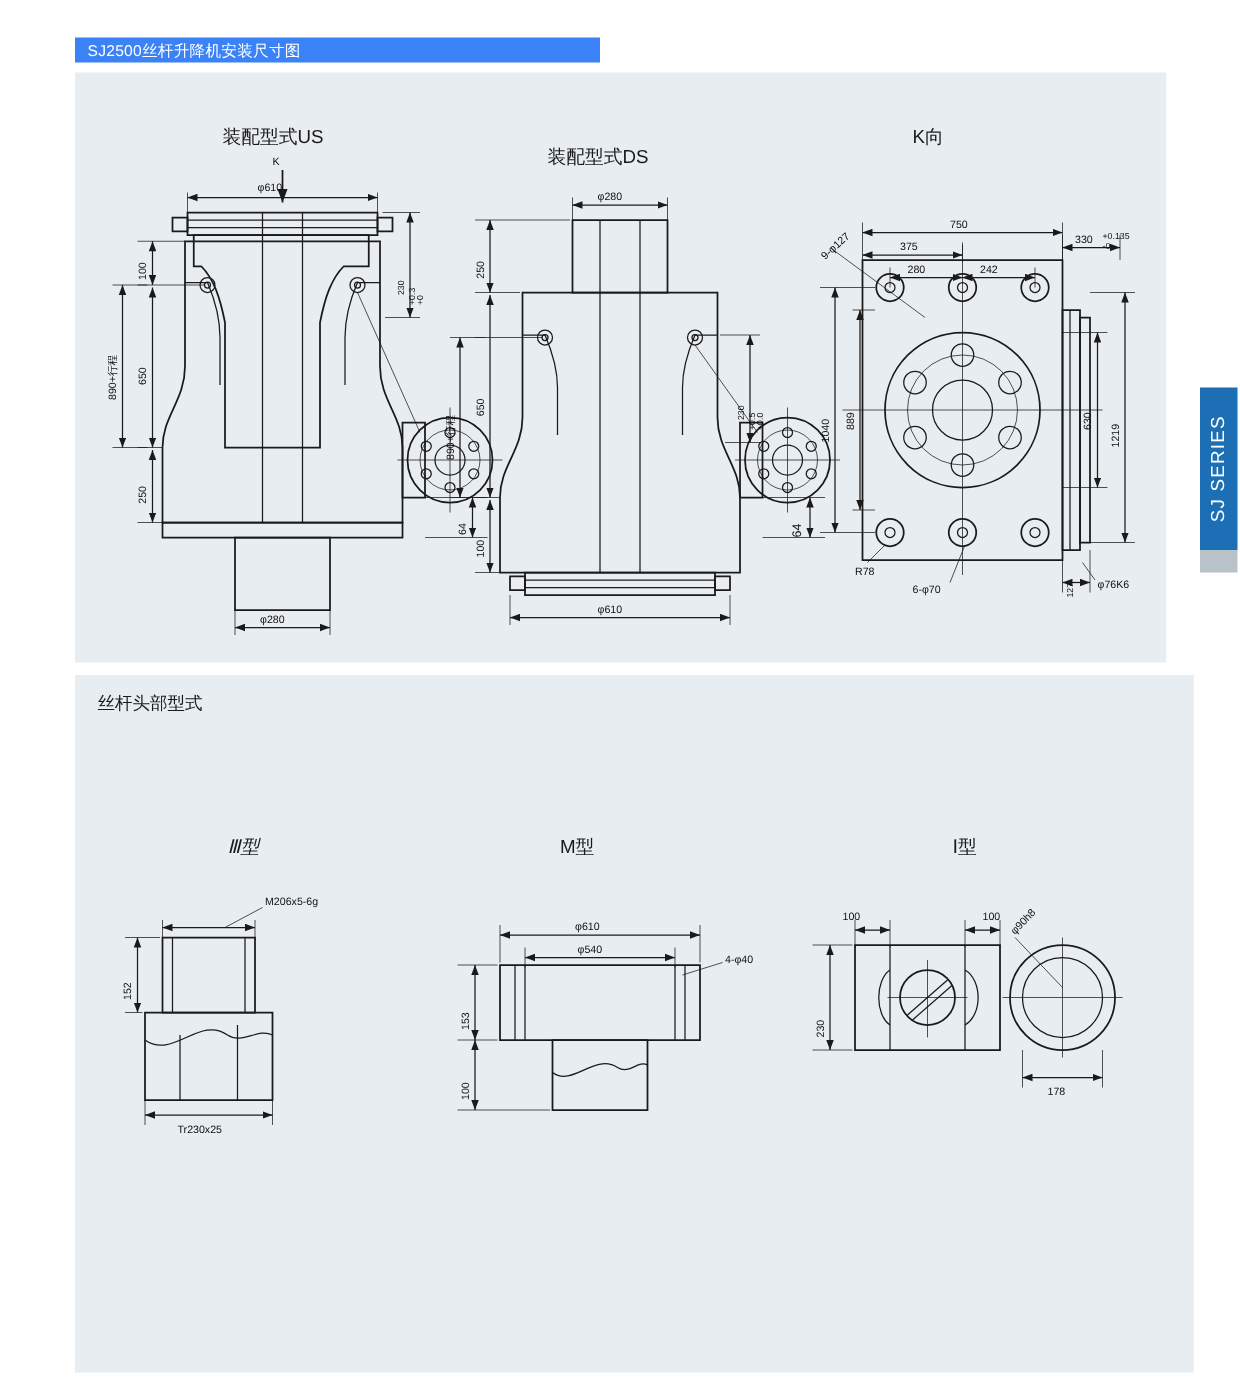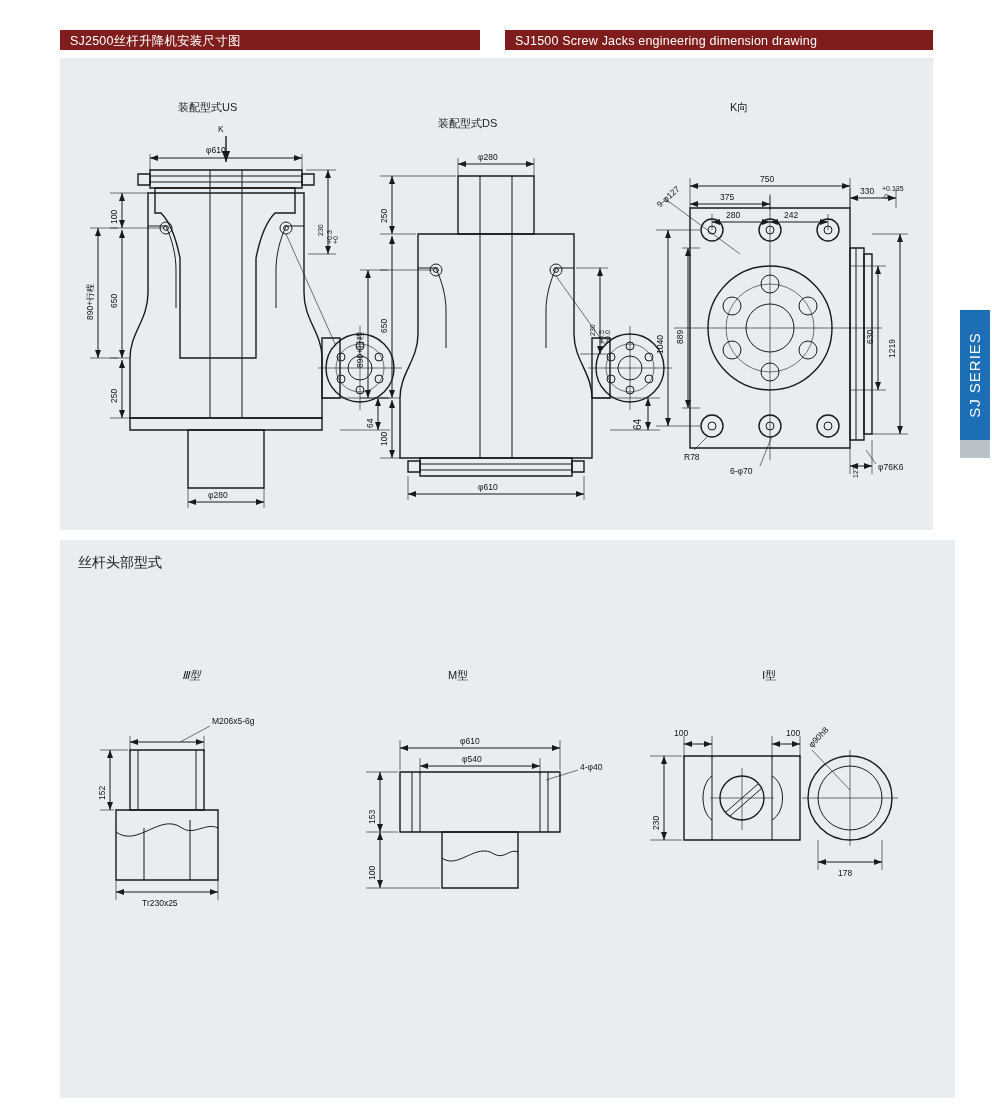--- a/index.html
+++ b/index.html
@@ -6,21 +6,21 @@
   body {
     width:992px; height:1120px;
     background:#ffffff;
     font-family:"Liberation Sans", sans-serif;
     position:relative;
     overflow:hidden;
   }
   .page { position:absolute; left:0; top:0; width:992px; height:1120px; }
 
   
-  .hdr { position:absolute; top:30px; height:20px; background:#7f1d1d; }
+  .hdr { position:absolute; top:30px; height:20px; background:#3b82f6; }
   .hdr.left  { left:60px;  width:420px; }
   .hdr.right { left:505px; width:428px; }
   .hdr span {
     display:block; color:#fff; font-size:12.5px; line-height:22px;
     padding-left:10px; letter-spacing:0.2px; white-space:nowrap;
   }
 
   
   .sidetab {
     position:absolute; left:960px; top:310px; width:30px; height:130px;
@@ -37,43 +37,40 @@
     position:absolute; left:960px; top:440px; width:30px; height:18px;
     background:#b9c2c9;
   }
 
   
   .panel { position:absolute; background:#e8edf1; }
   #panel-top { left:60px; top:58px; width:873px; height:472px; }
   #panel-bottom { left:60px; top:540px; width:895px; height:558px; }
 
   .caption {
-    position:absolute; font-size:11px; color:#1a1a1a; white-space:nowrap;
+    position:absolute; font-size:15px; color:#1a1a1a; white-space:nowrap;
   }
   .caption.big { font-size:14px; }
 
   svg { position:absolute; left:0; top:0; overflow:visible; }
   svg text { font-family:"Liberation Sans", sans-serif; fill:#111; }
   .ln  { stroke:#1a1a1a; stroke-width:1; fill:none; }
   .lnb { stroke:#1a1a1a; stroke-width:1.4; fill:none; }
   .thin{ stroke:#1a1a1a; stroke-width:0.6; fill:none; }
   .t  { font-size:8.5px; }
   .t7 { font-size:7px; }
   .t10{ font-size:10px; }
 </style>
 </head>
 <body>
 
 <div class="page">
 
   <div class="hdr left">
     <span>SJ2500丝杆升降机安装尺寸图</span>
-  </div>
-  <div class="hdr right">
-    <span>SJ1500 Screw Jacks engineering dimension drawing</span>
   </div>
 
   <div class="sidetab">
     <div class="txt">SJ SERIES</div>
   </div>
   <div class="sidetab-foot"></div>
 
   <div class="panel" id="panel-top">
 
     <div class="caption" style="left:118px; top:42px;">装配型式US</div>

